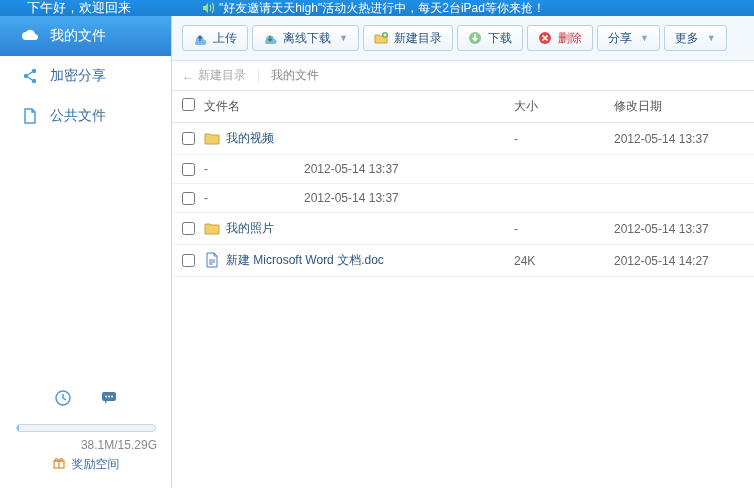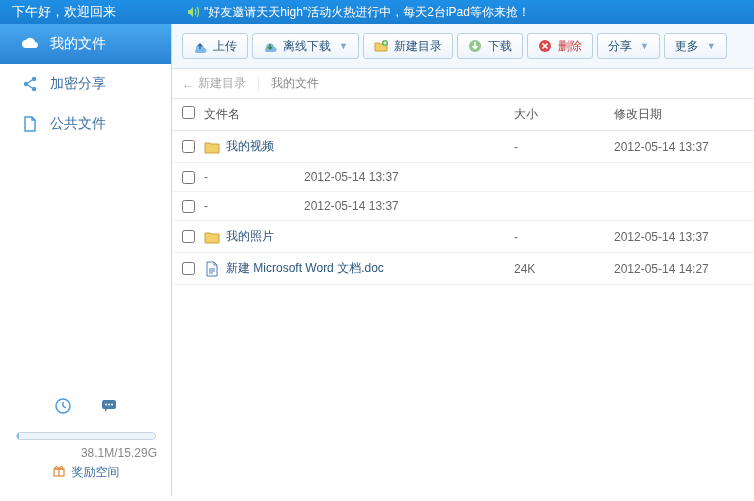--- a/index.html
+++ b/index.html
@@ -1,19 +1,19 @@
 <!DOCTYPE html>
 <html><head>
 <meta charset="utf-8">
 <style>
 * { box-sizing: border-box; margin: 0; padding: 0; }
 body { font-family: "Microsoft YaHei", Arial, sans-serif; font-size: 12px; background: #fff; width: 754px; height: 501px; overflow: hidden; }
 
 
-.top-banner { height: 24px; background: linear-gradient(to bottom, #1f8fe6, #1b7fd0); color: #fff; display: flex; align-items: center; padding: 0 12px; gap: 70px; position: relative; }
+.top-banner { height: 16px; background: linear-gradient(to bottom, #1f8fe6, #1b7fd0); color: #fff; display: flex; align-items: center; padding: 0 27px; gap: 70px; position: relative; }
 .greeting { font-size: 13px; }
 .announce { font-size: 12px; display: flex; align-items: center; gap: 4px; }
 .sound-icon { display: inline-flex; }
 
 
 .layout { display: flex; height: calc(501px - 30px); }
 .sidebar { width: 172px; background: #fff; border-right: 1px solid #cbd8e4; display: flex; flex-direction: column; }
 .main { flex: 1; display: flex; flex-direction: column; }
 
 
@@ -47,21 +47,21 @@
 
 
 .file-head { display: flex; align-items: flex-start; padding: 7px 10px; border-bottom: 1px solid #e1e8ef; color: #555; }
 .col-check { width: 22px; display: flex; align-items: center; }
 .col-name { flex: 1; }
 .col-size { width: 100px; }
 .col-date { width: 130px; }
 
 .file-rows { }
 .file-row { display: flex; align-items: center; padding: 7px 10px; border-bottom: 1px solid #eef2f6; }
-.file-name { display: flex; align-items: flex-end; gap: 6px; color: #2b557e; cursor: pointer; }
+.file-name { display: flex; align-items: flex-start; gap: 6px; color: #2b557e; cursor: pointer; }
 .file-icon { width: 16px; height: 16px; display: inline-flex; align-items: center; justify-content: center; }
 .col-size-cell, .col-date-cell { color: #666; }
 
 input[type=checkbox] { width: 13px; height: 13px; cursor: pointer; }
 </style>
 </head>
 <body>
 
 <div class="top-banner">
   <span class="greeting">下午好，欢迎回来</span>

